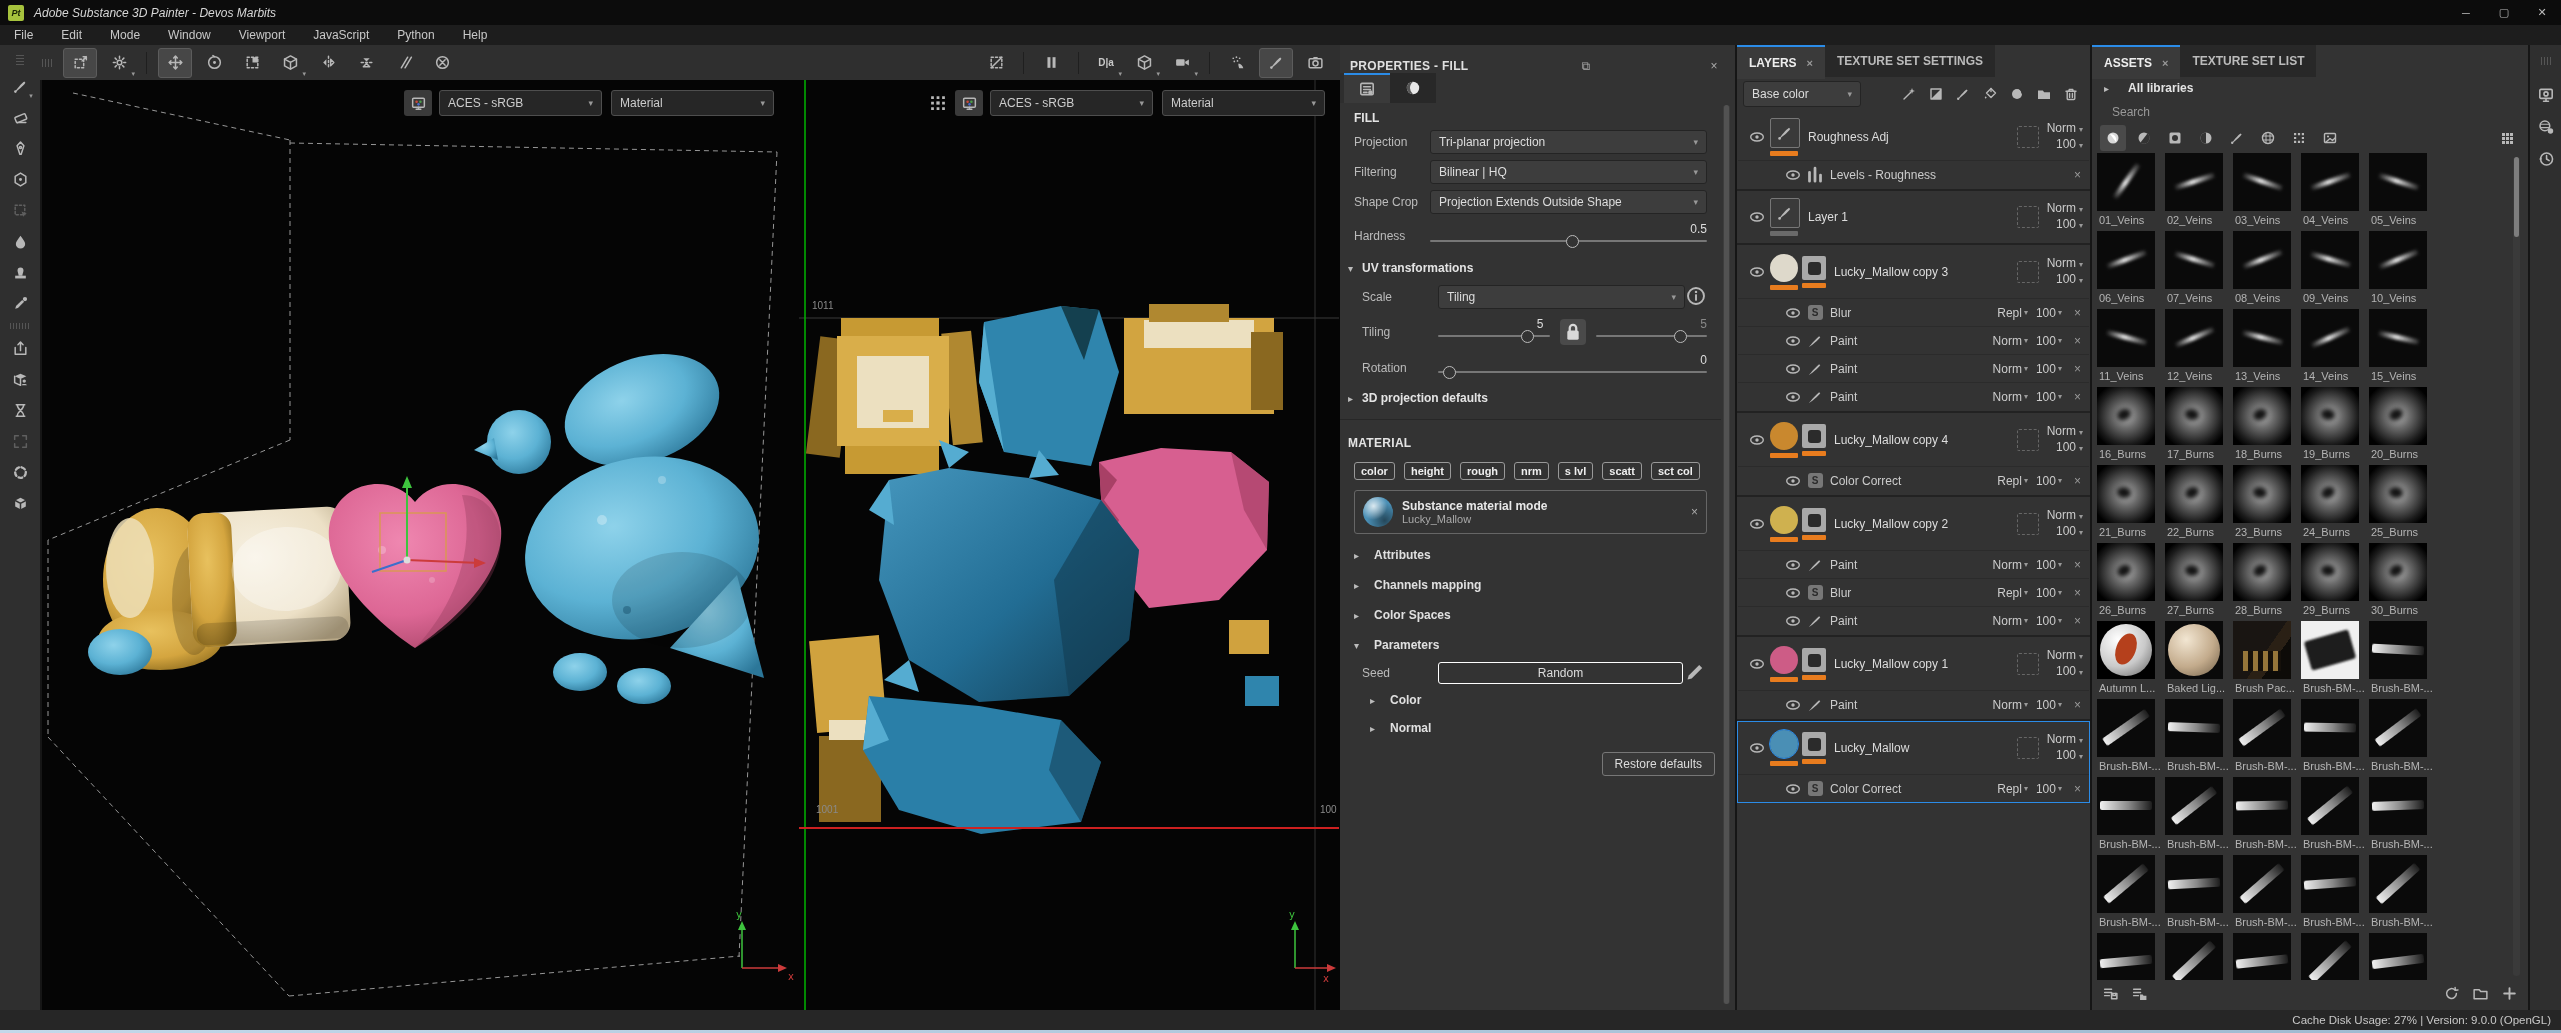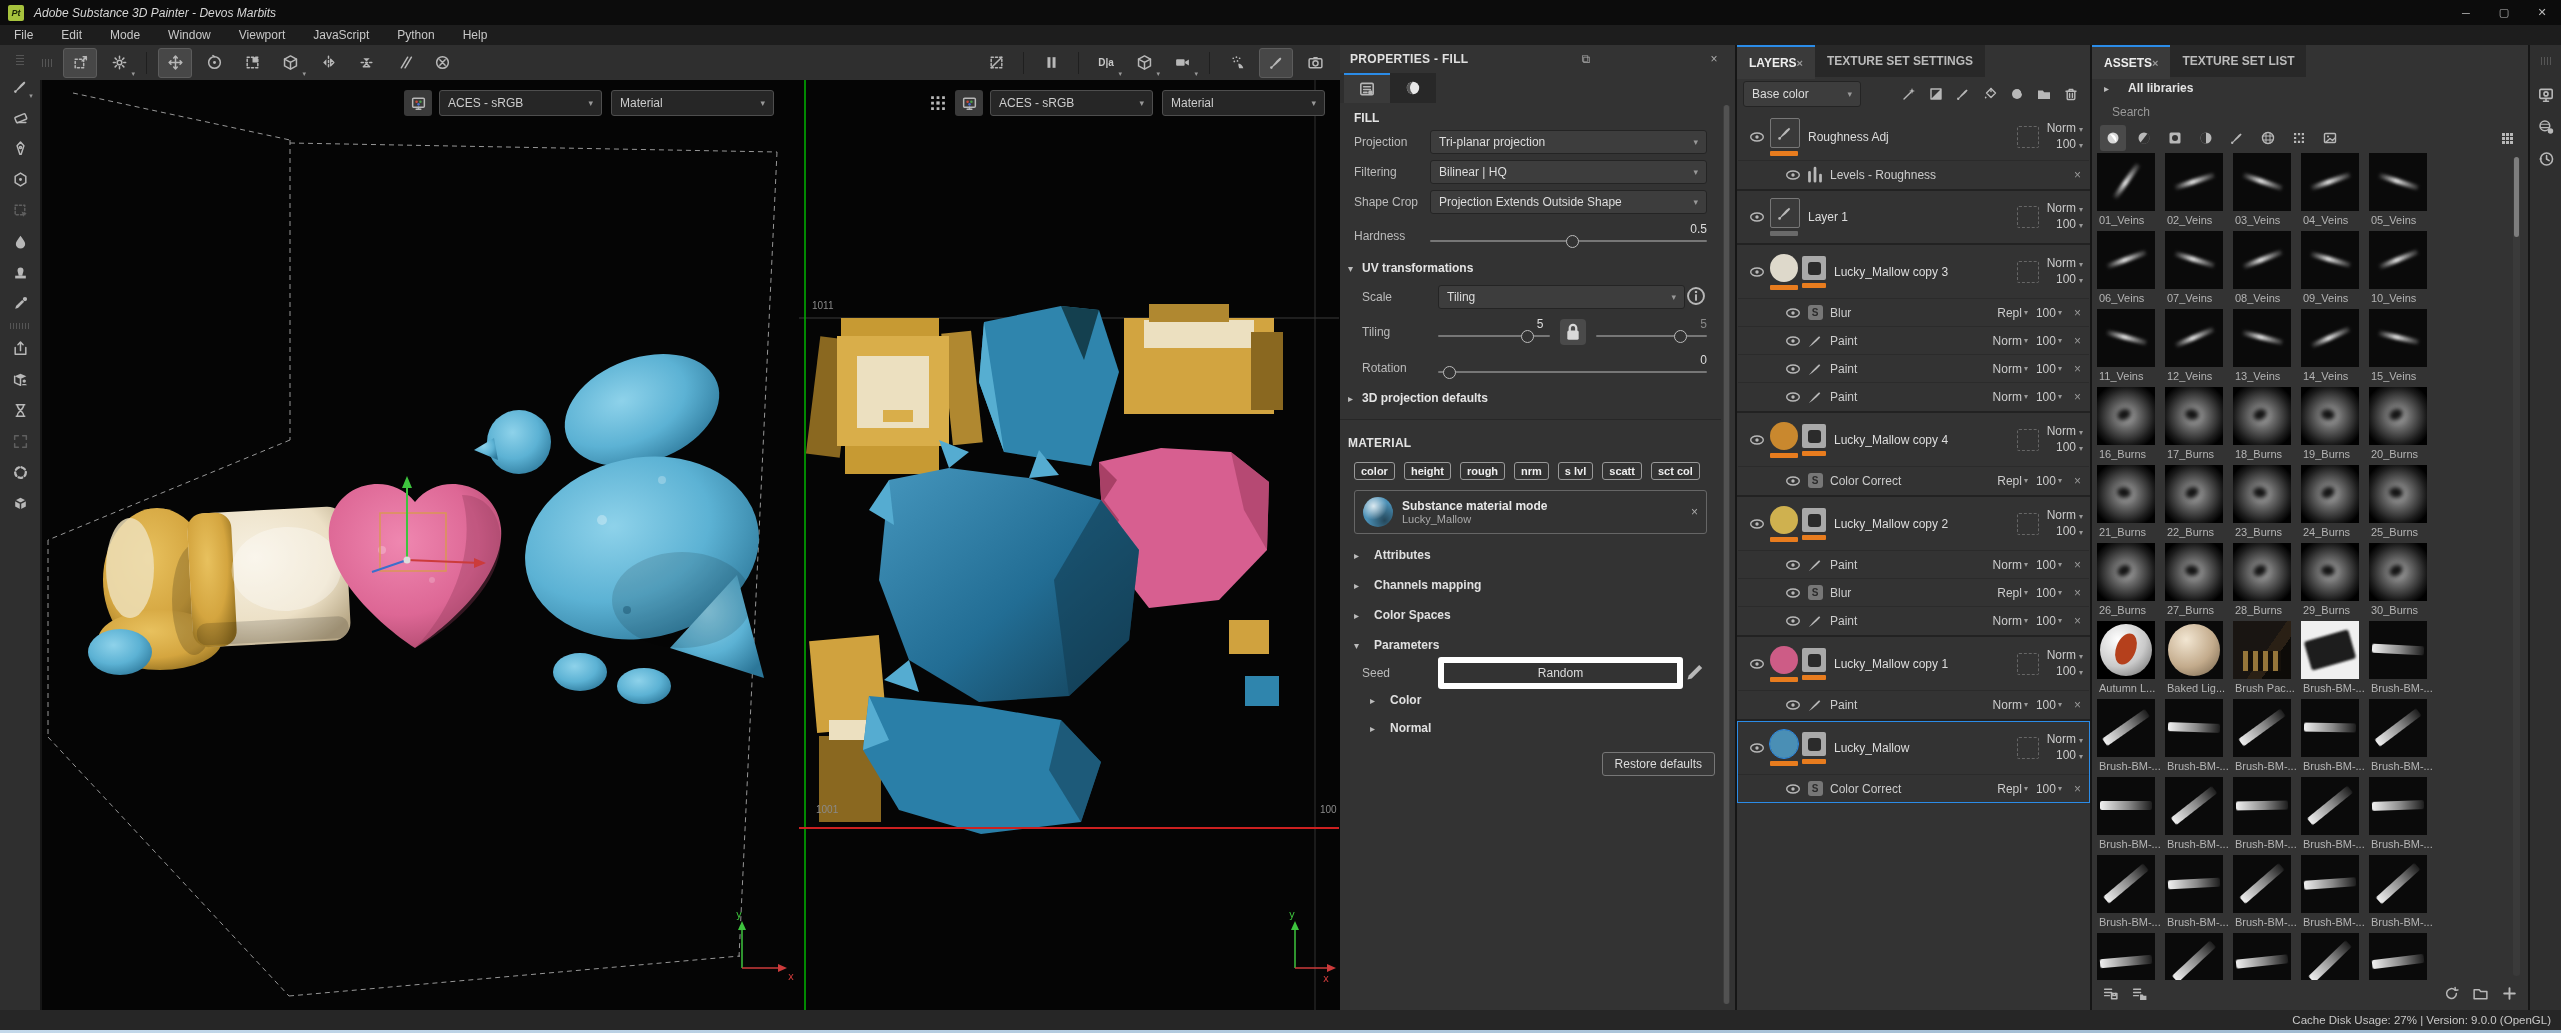--- a/index.html
+++ b/index.html
@@ -37,25 +37,25 @@
   .vicon svg{width:17px;height:17px;}
   .vdd{width:160px;height:26px;background:#262626;border:1px solid #4e4e4e;border-radius:3px;display:flex;align-items:center;padding:0 8px;box-sizing:border-box;color:#ccc;margin-right:9px;}
   .vdd .caret, .dd .caret{margin-left:auto;color:#999;font-size:9px;}
   .udim{position:absolute;color:#8a8a8a;font-size:10px;}
   
   .panel{position:absolute;top:45px;bottom:23px;background:#333;}
   #props{left:1340px;width:395px;}
   #layers{left:1737px;width:353px;}
   #assets{left:2092px;width:436px;}
   #rightrail{left:2530px;width:31px;background:#2f2f2f;display:flex;flex-direction:column;align-items:center;}
-  .phead{height:28px;display:flex;align-items:center;padding:0 10px;}
+  .phead{height:28px;display:flex;align-items:flex-end;padding:0 10px;}
   .phead .ttl{font-weight:bold;color:#e0e0e0;font-size:12px;letter-spacing:.3px;}
   .phead .hbtn{margin-left:auto;width:22px;text-align:center;color:#aaa;}
   .tabs{height:30px;display:flex;align-items:stretch;}
-  .tab{display:flex;align-items:center;padding:16px 12px;background:#282828;color:#bbb;font-weight:bold;font-size:12px;gap:0;}
+  .tab{display:flex;align-items:center;padding:16px 12px;background:#282828;color:#bbb;font-weight:bold;font-size:12px;gap:10px;}
   .tab.active{background:#3a3a3a;border-top:2px solid #2b8ce8;color:#eee;}
   .tab .x{color:#999;font-size:11px;}
   .itab{width:46px;display:flex;align-items:center;justify-content:center;background:#282828;}
   .itab.active{background:#3a3a3a;border-top:2px solid #2b8ce8;}
   .itab svg{width:18px;height:18px;}
   
   #pbody{position:absolute;left:0;right:14px;top:58px;bottom:0;overflow:hidden;}
   #pscroll{position:absolute;right:5px;top:60px;bottom:6px;width:7px;background:#3d3d3d;border-radius:3px;}
   #pscroll .thumb{position:absolute;left:1px;right:1px;top:0;height:100%;background:#525252;border-radius:3px;}
   .sect{padding:8px 14px 2px;font-weight:bold;color:#e4e4e4;}
@@ -71,21 +71,21 @@
   .chips{display:flex;gap:9px;padding:4px 14px;}
   .chip{border:1px solid #999;border-radius:3px;padding:2px 6px;font-size:11px;font-weight:bold;color:#eee;}
   #matcard{margin:6px 14px;border:1px solid #666;border-radius:3px;height:42px;display:flex;align-items:center;padding:0 8px;gap:9px;}
   .sphere{border-radius:50%;background-image:radial-gradient(circle at 35% 30%,rgba(255,255,255,.8),rgba(255,255,255,0) 48%),radial-gradient(circle at 72% 78%,rgba(0,0,0,.5),rgba(0,0,0,0) 55%);}
   #matcard .t1{font-weight:bold;color:#e8e8e8;}
   #matcard .t2{color:#aaa;font-size:11px;}
   .grow{display:flex;align-items:center;height:30px;padding:0 14px;font-weight:bold;color:#e0e0e0;gap:6px;}
   .grow.small{height:28px;padding-left:30px;}
   #restore-row{display:flex;justify-content:flex-end;padding:10px 6px;}
   .btn{border:1px solid #777;border-radius:3px;padding:4px 12px;color:#ddd;background:#383838;}
-  #seedbtn{flex:1;height:20px;border:6px solid #ffffff;border-radius:3px;display:flex;align-items:center;justify-content:center;color:#ddd;}
+  #seedbtn{flex:1;height:20px;border:1px solid #ffffff;border-radius:3px;display:flex;align-items:center;justify-content:center;color:#ddd;}
   
   #lfilter{height:38px;display:flex;align-items:center;padding:0 6px;}
   #lfilter .dd{flex:none;width:100px;height:24px;}
   #lactions{margin-left:auto;display:flex;}
   .labtn{width:27px;height:24px;display:flex;align-items:center;justify-content:center;}
   .labtn svg{width:16px;height:16px;}
   #llist{position:absolute;left:0;right:0;top:68px;bottom:0;overflow:hidden;}
   .lgroup{border:1px solid transparent;}
   .lgroup.selected{border:1px solid #2b8ce8;}
   .lrow{display:flex;align-items:center;padding:0 6px;position:relative;}

